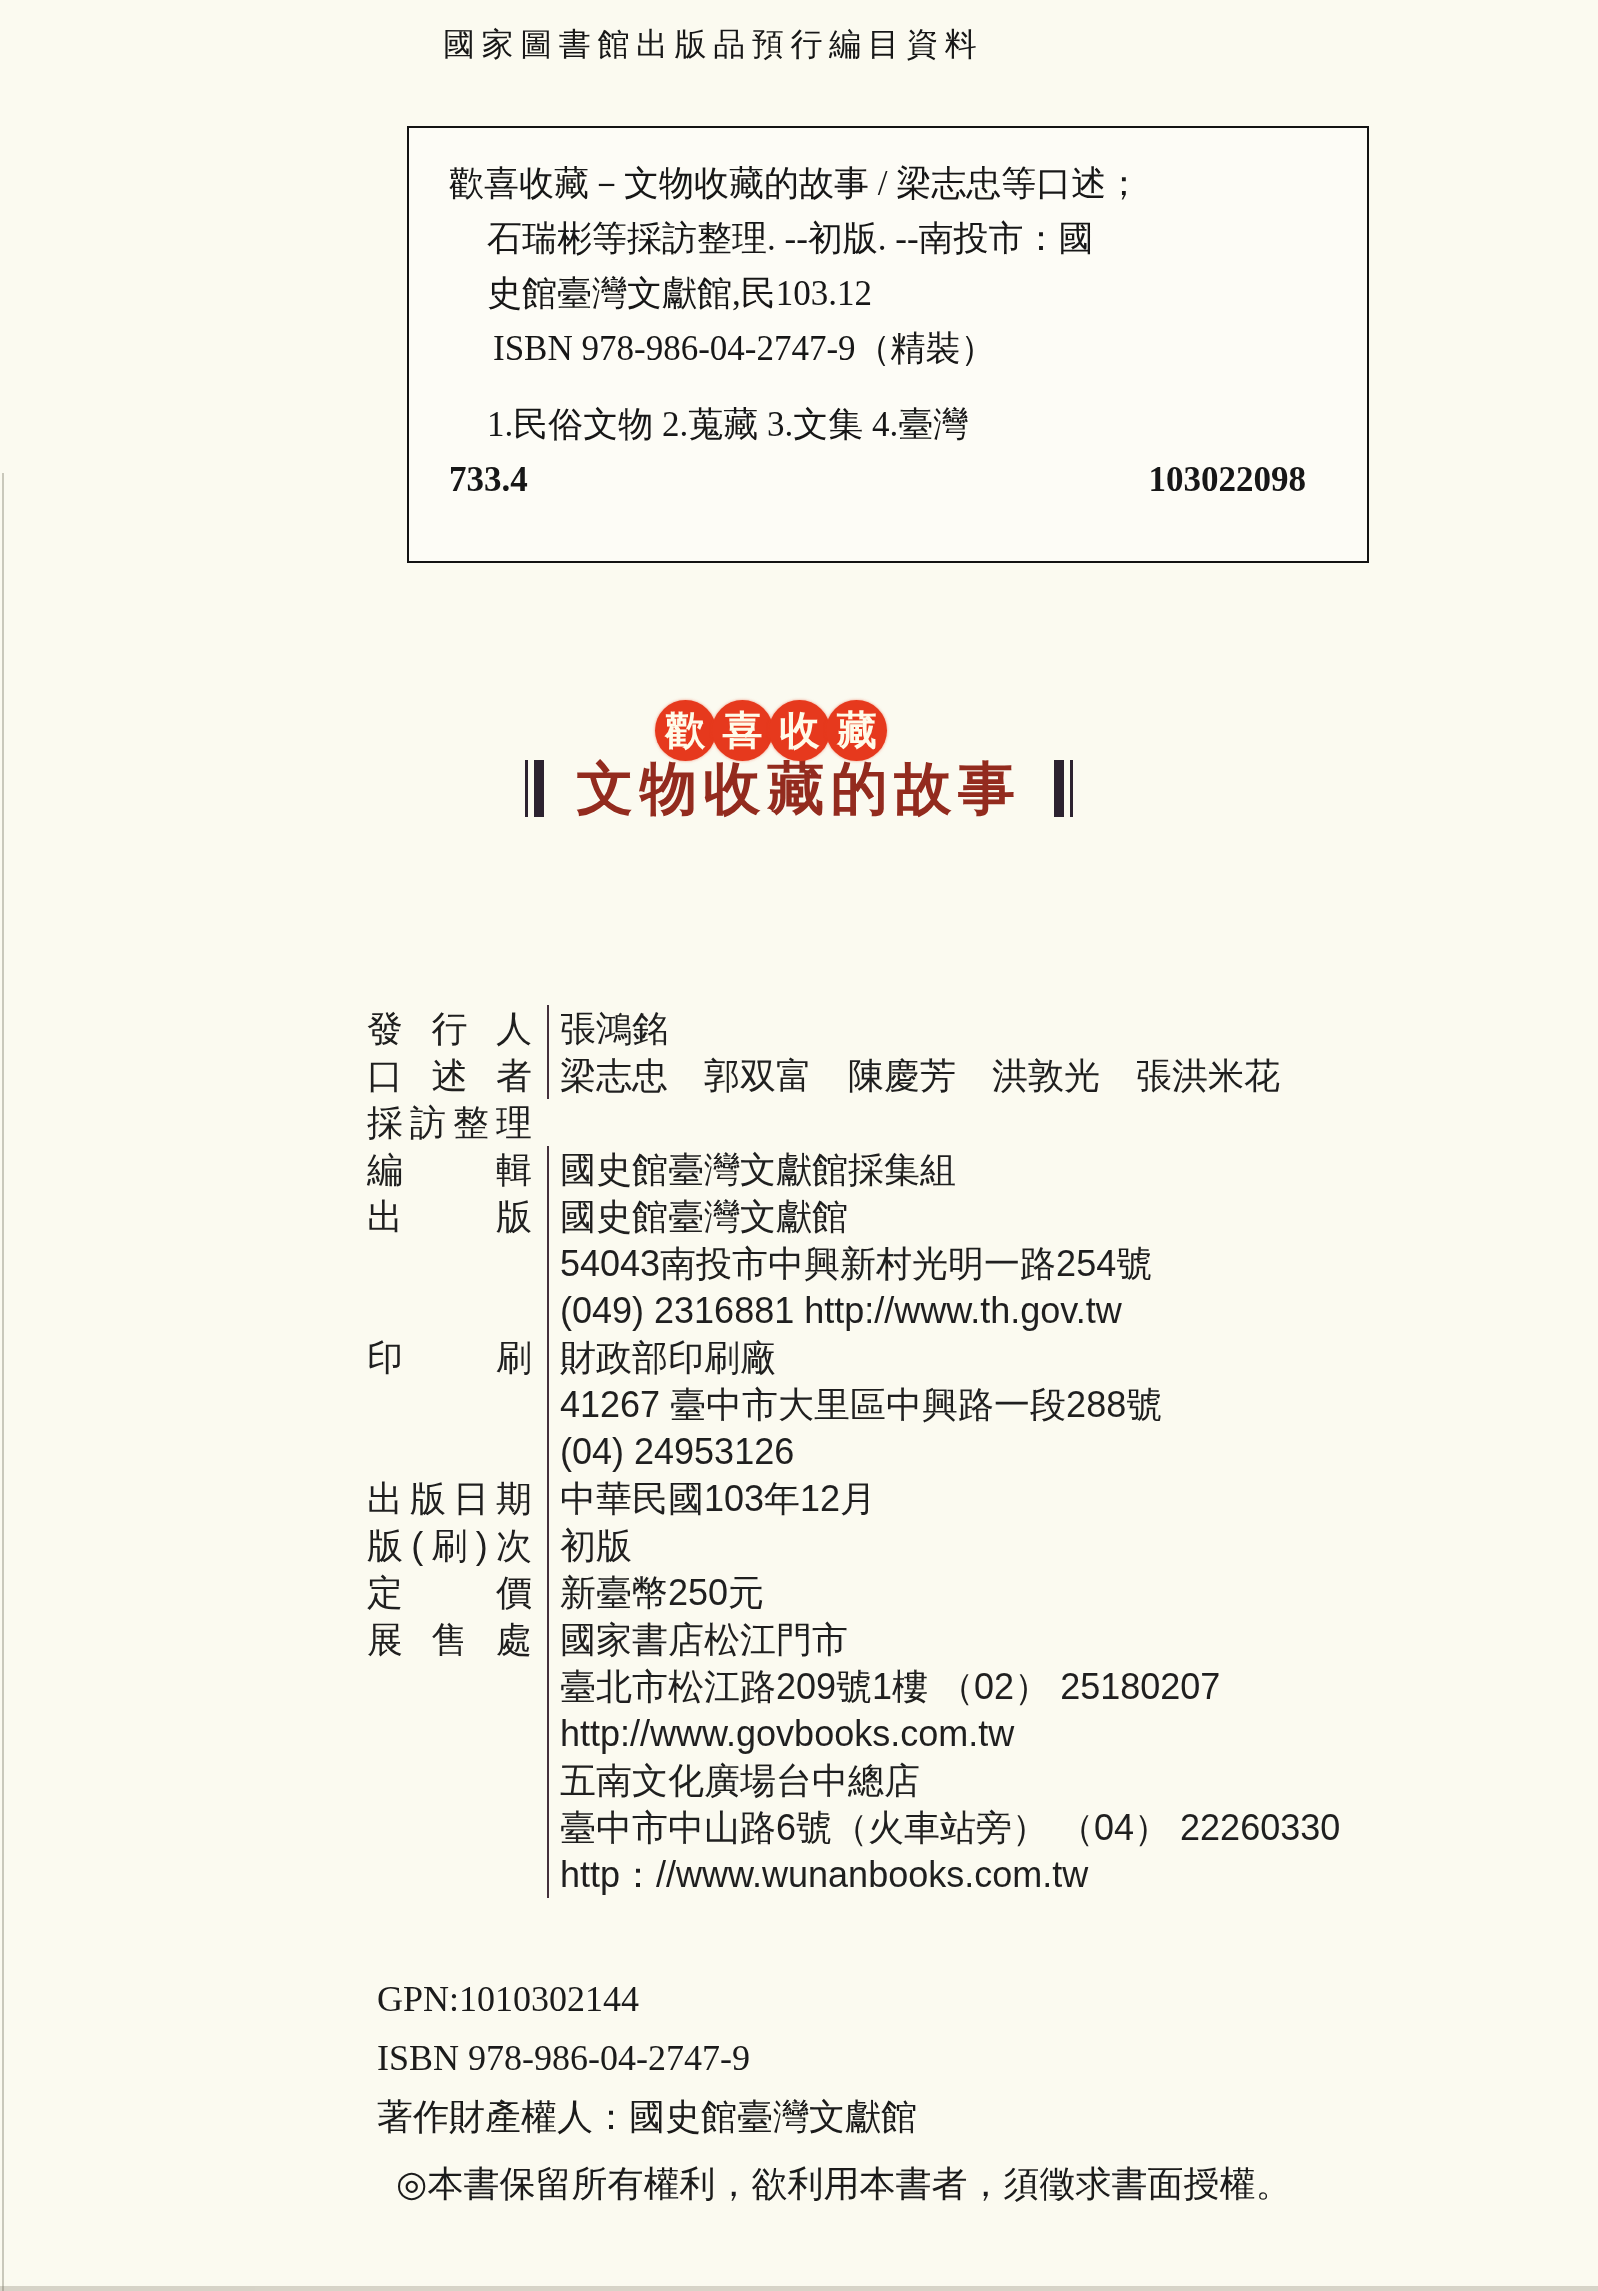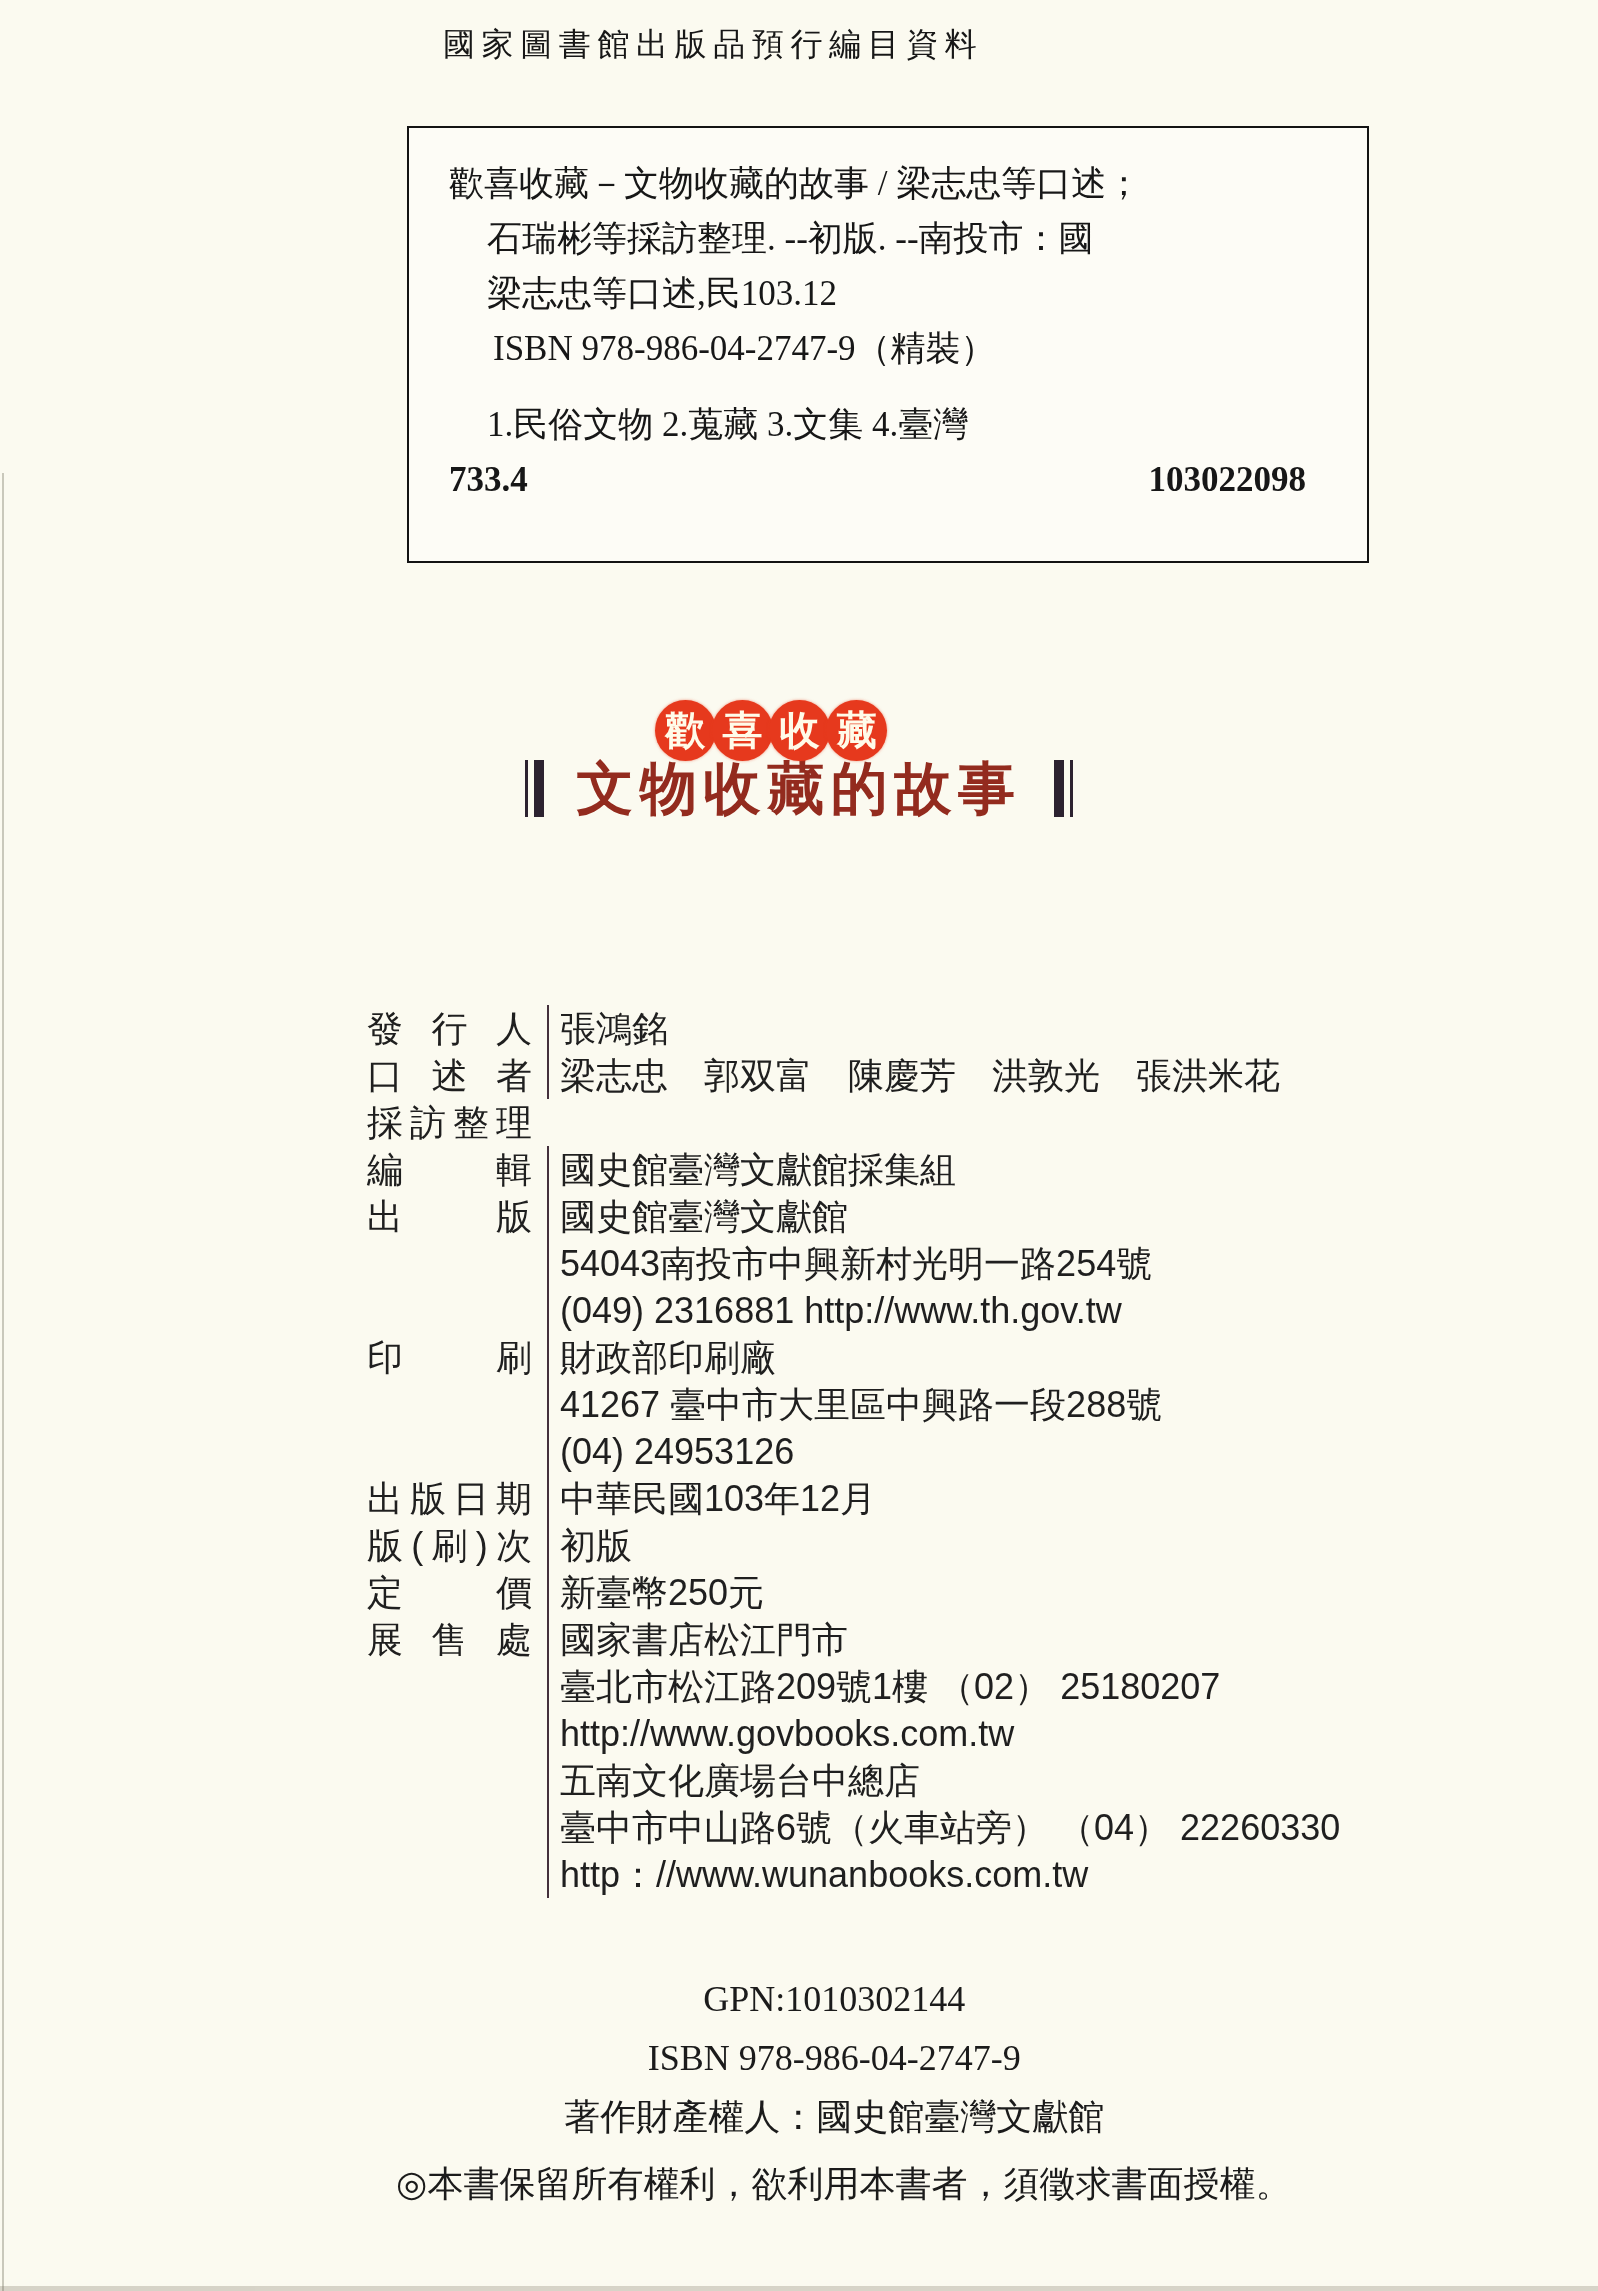--- a/index.html
+++ b/index.html
@@ -91,38 +91,37 @@
     margin-left:15px;border-left:2.8px solid #44303c;padding-left:11px;
     min-height:47px;
   }
   .vline{line-height:47px;white-space:nowrap;}
 
   
   .footer{
     position:absolute;left:377px;top:1970px;
     font-size:36px;line-height:59px;color:#1b1b1b;
     white-space:nowrap;
-    text-align:center;
   }
   .footer .notice{margin-left:19px;margin-top:7.6px;}
 </style>
 </head>
 <body>
 
 <div class="page">
 
   <div class="edge-left"></div>
   <div class="edge-bottom"></div>
 
   <div class="cip-header">國家圖書館出版品預行編目資料</div>
 
   <div class="cip-box">
     <div class="cip-line">歡喜收藏－文物收藏的故事 / 梁志忠等口述；</div>
     <div class="cip-line ind1">石瑞彬等採訪整理. --初版. --南投市：國</div>
-    <div class="cip-line ind1">梁志忠等口述,民103.12</div>
+    <div class="cip-line ind1">史館臺灣文獻館,民103.12</div>
     <div class="cip-line ind05">ISBN 978-986-04-2747-9（精裝）</div>
     <div class="cip-subjects">1.民俗文物 2.蒐藏 3.文集 4.臺灣</div>
     <div class="cip-bottom">
       <span>733.4</span>
       <span>103022098</span>
     </div>
   </div>
 
   <div class="brand">
     <div class="seal">

